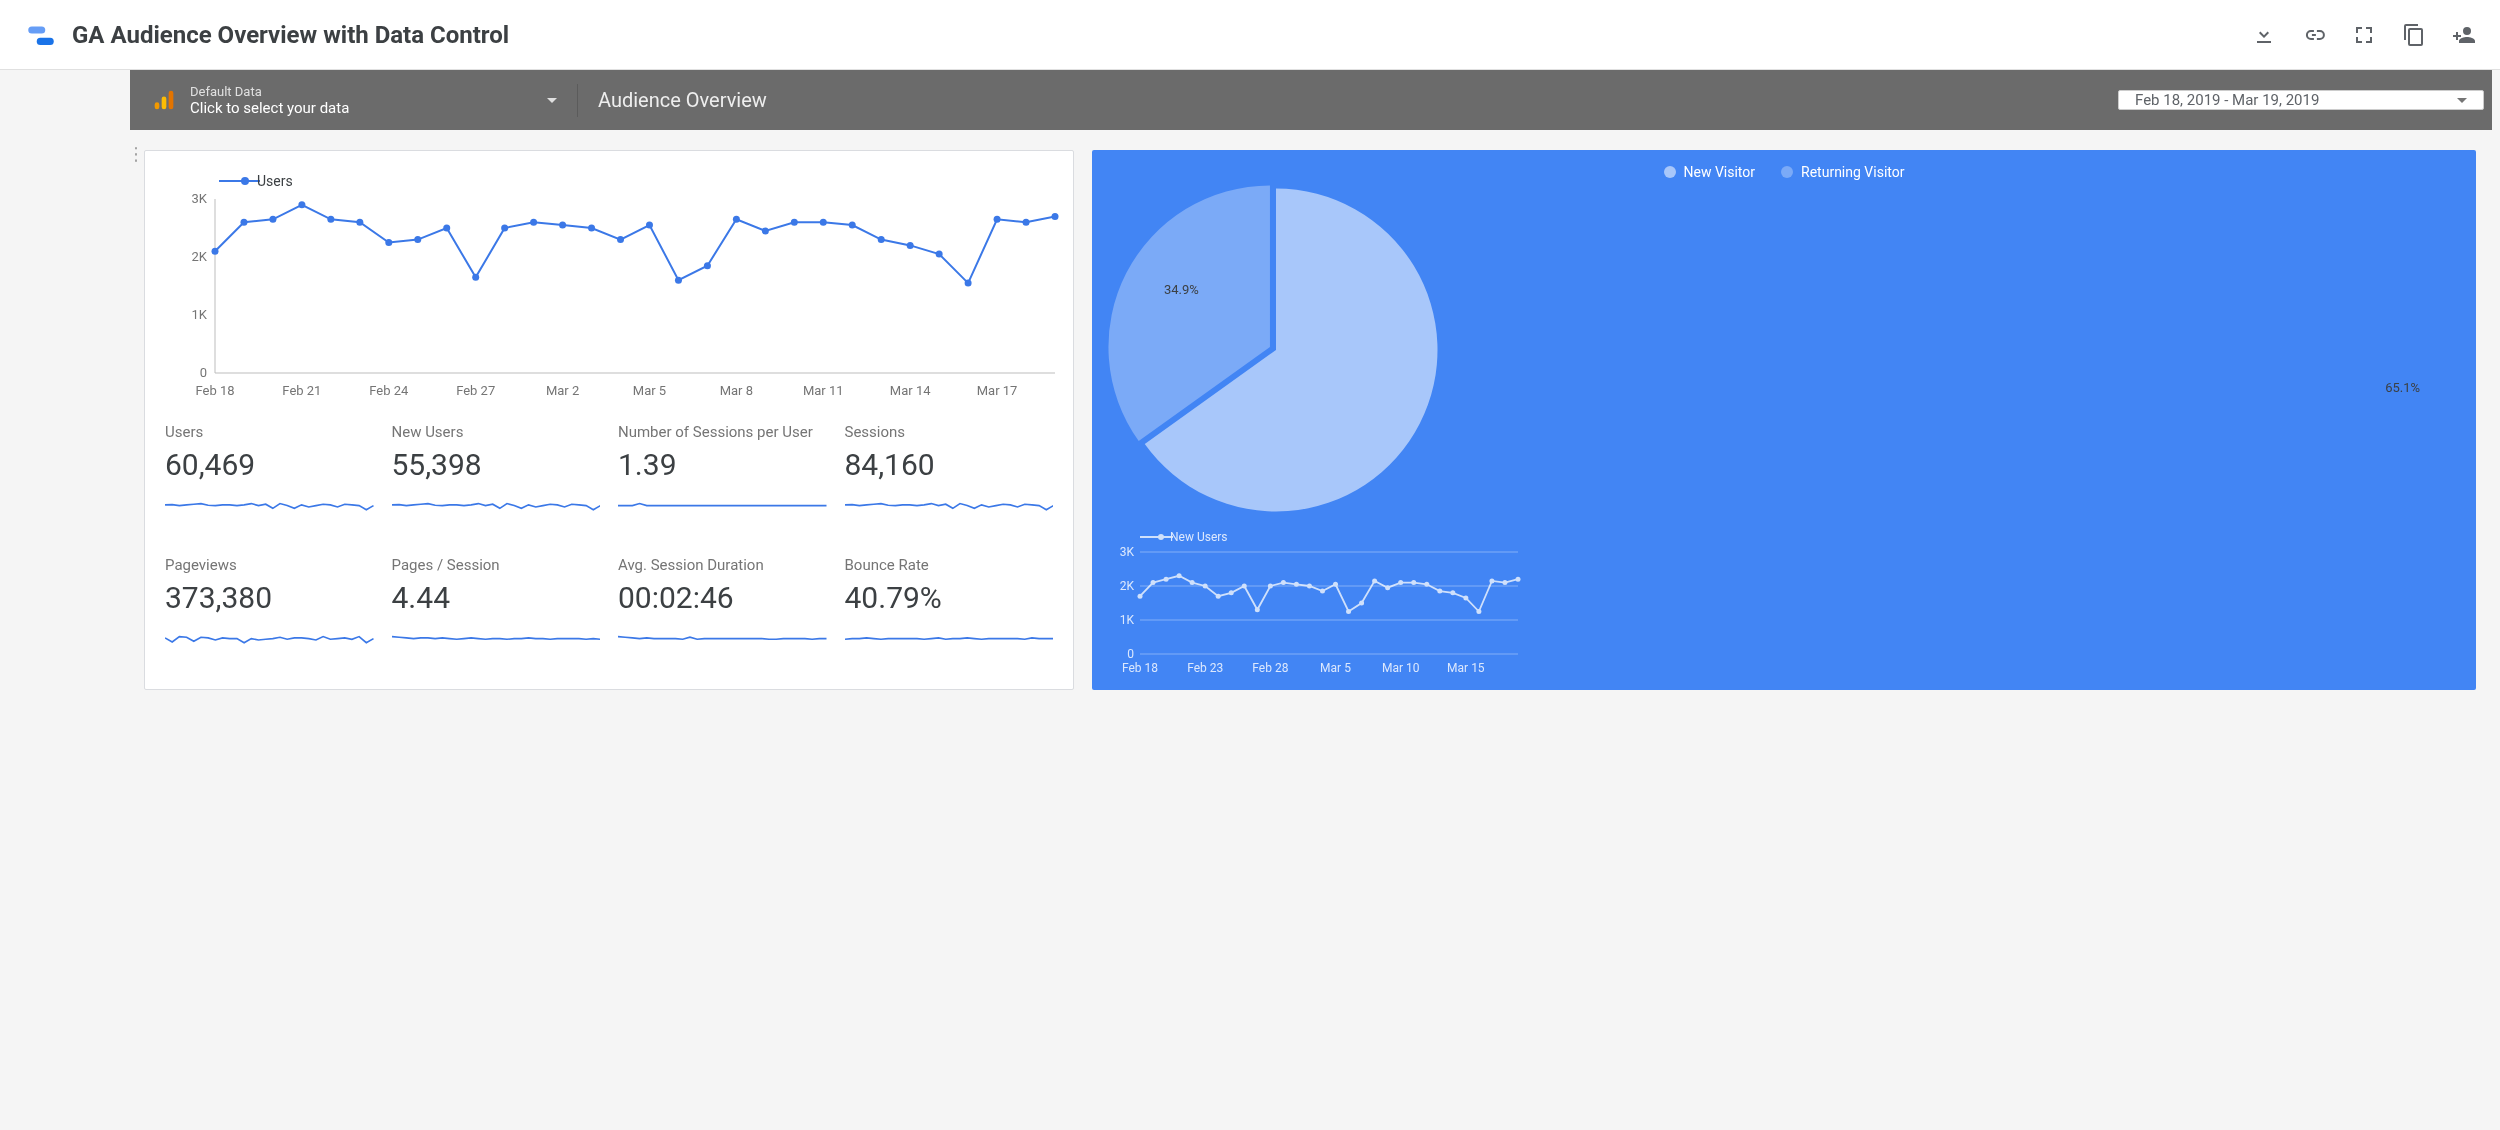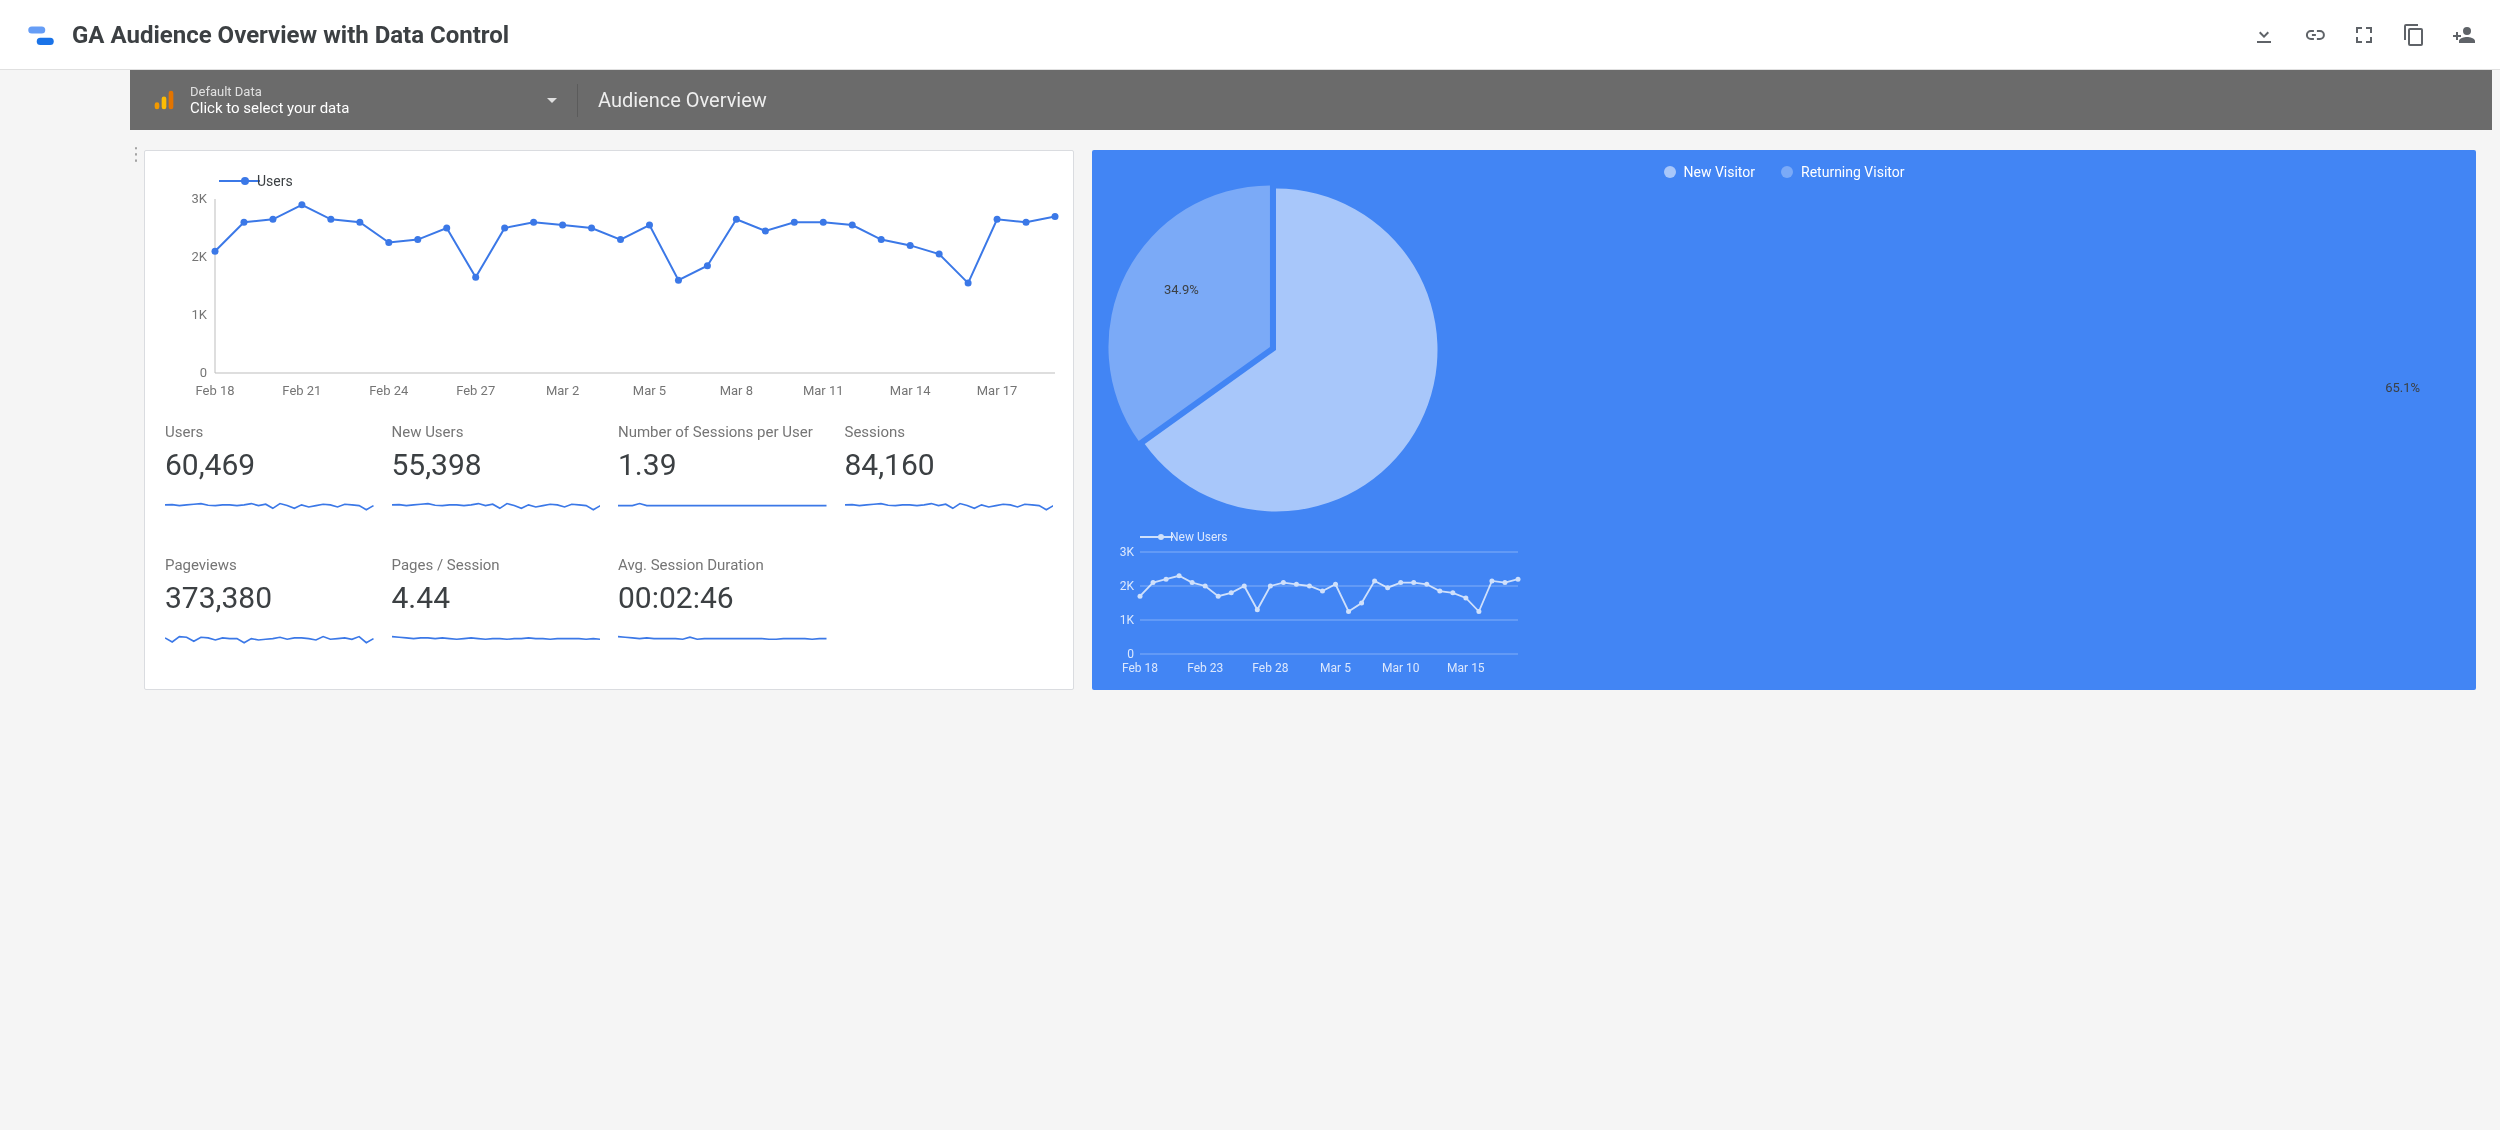--- a/index.html
+++ b/index.html
@@ -107,20 +107,24 @@
         <rect x="10" y="9" width="4" height="11" rx="2" fill="#fbbc04"></rect>
         <rect x="16" y="4" width="4" height="16" rx="2" fill="#e37400"></rect>
       </svg>
     <div class="ds-txt">
       <div class="s">Default Data</div>
       <div class="m">Click to select your data</div>
     </div>
     <span class="chev wh"></span>
   </div>
   <div class="pg-title">Audience Overview</div>
+  <div class="date-sel">
+    <span>Feb 18, 2019 - Mar 19, 2019</span>
+    <span class="chev gr"></span>
+  </div>
 </div>
 
 <div class="body">
 
   <div class="card main">
     <div class="opts">⋮</div>
     <div class="legend">
       <span class="sw"></span>
       <span>Users</span>
     </div>
@@ -217,20 +221,27 @@
             <path d="M0.0,11.6L6.9,12.2L13.8,12.9L20.7,13.6L27.6,12.9L34.5,12.9L41.4,13.6L48.3,12.9L55.2,13.6L62.1,14.3L69.0,13.6L75.9,12.9L82.8,13.6L89.7,14.3L96.6,13.6L103.4,13.6L110.3,14.3L117.2,13.6L124.1,13.6L131.0,12.9L137.9,13.6L144.8,13.6L151.7,14.3L158.6,13.6L165.5,13.6L172.4,13.6L179.3,13.6L186.2,14.3L193.1,13.6L200.0,14.3"></path>
           </svg>
        </div>
         <div class="metric">
          <div class="lbl">Avg. Session Duration</div>
          <div class="val">00:02:46</div>
          <svg class="spark" viewBox="0 0 200 34" preserveAspectRatio="none">
             <path d="M0.0,11.6L6.9,12.2L13.8,12.9L20.7,13.6L27.6,12.9L34.5,13.6L41.4,13.6L48.3,13.6L55.2,13.6L62.1,14.3L69.0,12.2L75.9,14.3L82.8,13.6L89.7,13.6L96.6,13.6L103.4,13.6L110.3,13.6L117.2,13.6L124.1,13.6L131.0,13.6L137.9,13.6L144.8,14.3L151.7,14.3L158.6,13.6L165.5,13.6L172.4,13.6L179.3,13.6L186.2,14.3L193.1,13.6L200.0,13.6"></path>
           </svg>
        </div>
+        <div class="metric">
+         <div class="lbl">Bounce Rate</div>
+         <div class="val">40.79%</div>
+         <svg class="spark" viewBox="0 0 200 34" preserveAspectRatio="none">
+            <path d="M0.0,14.3L6.9,13.6L13.8,13.6L20.7,12.9L27.6,13.6L34.5,14.3L41.4,13.6L48.3,13.6L55.2,13.6L62.1,13.6L69.0,13.6L75.9,14.3L82.8,13.6L89.7,12.9L96.6,14.3L103.4,13.6L110.3,13.6L117.2,12.9L124.1,13.6L131.0,14.3L137.9,13.6L144.8,13.6L151.7,13.6L158.6,13.6L165.5,13.6L172.4,14.3L179.3,12.9L186.2,13.6L193.1,13.6L200.0,13.6"></path>
+          </svg>
+       </div>
       </div>
   </div>
 
   <div class="card side">
     <div class="pie-leg">
       <span>
           <i style="background:#a8c7fa"></i>
           <span>New Visitor</span>
         </span>
       <span>

